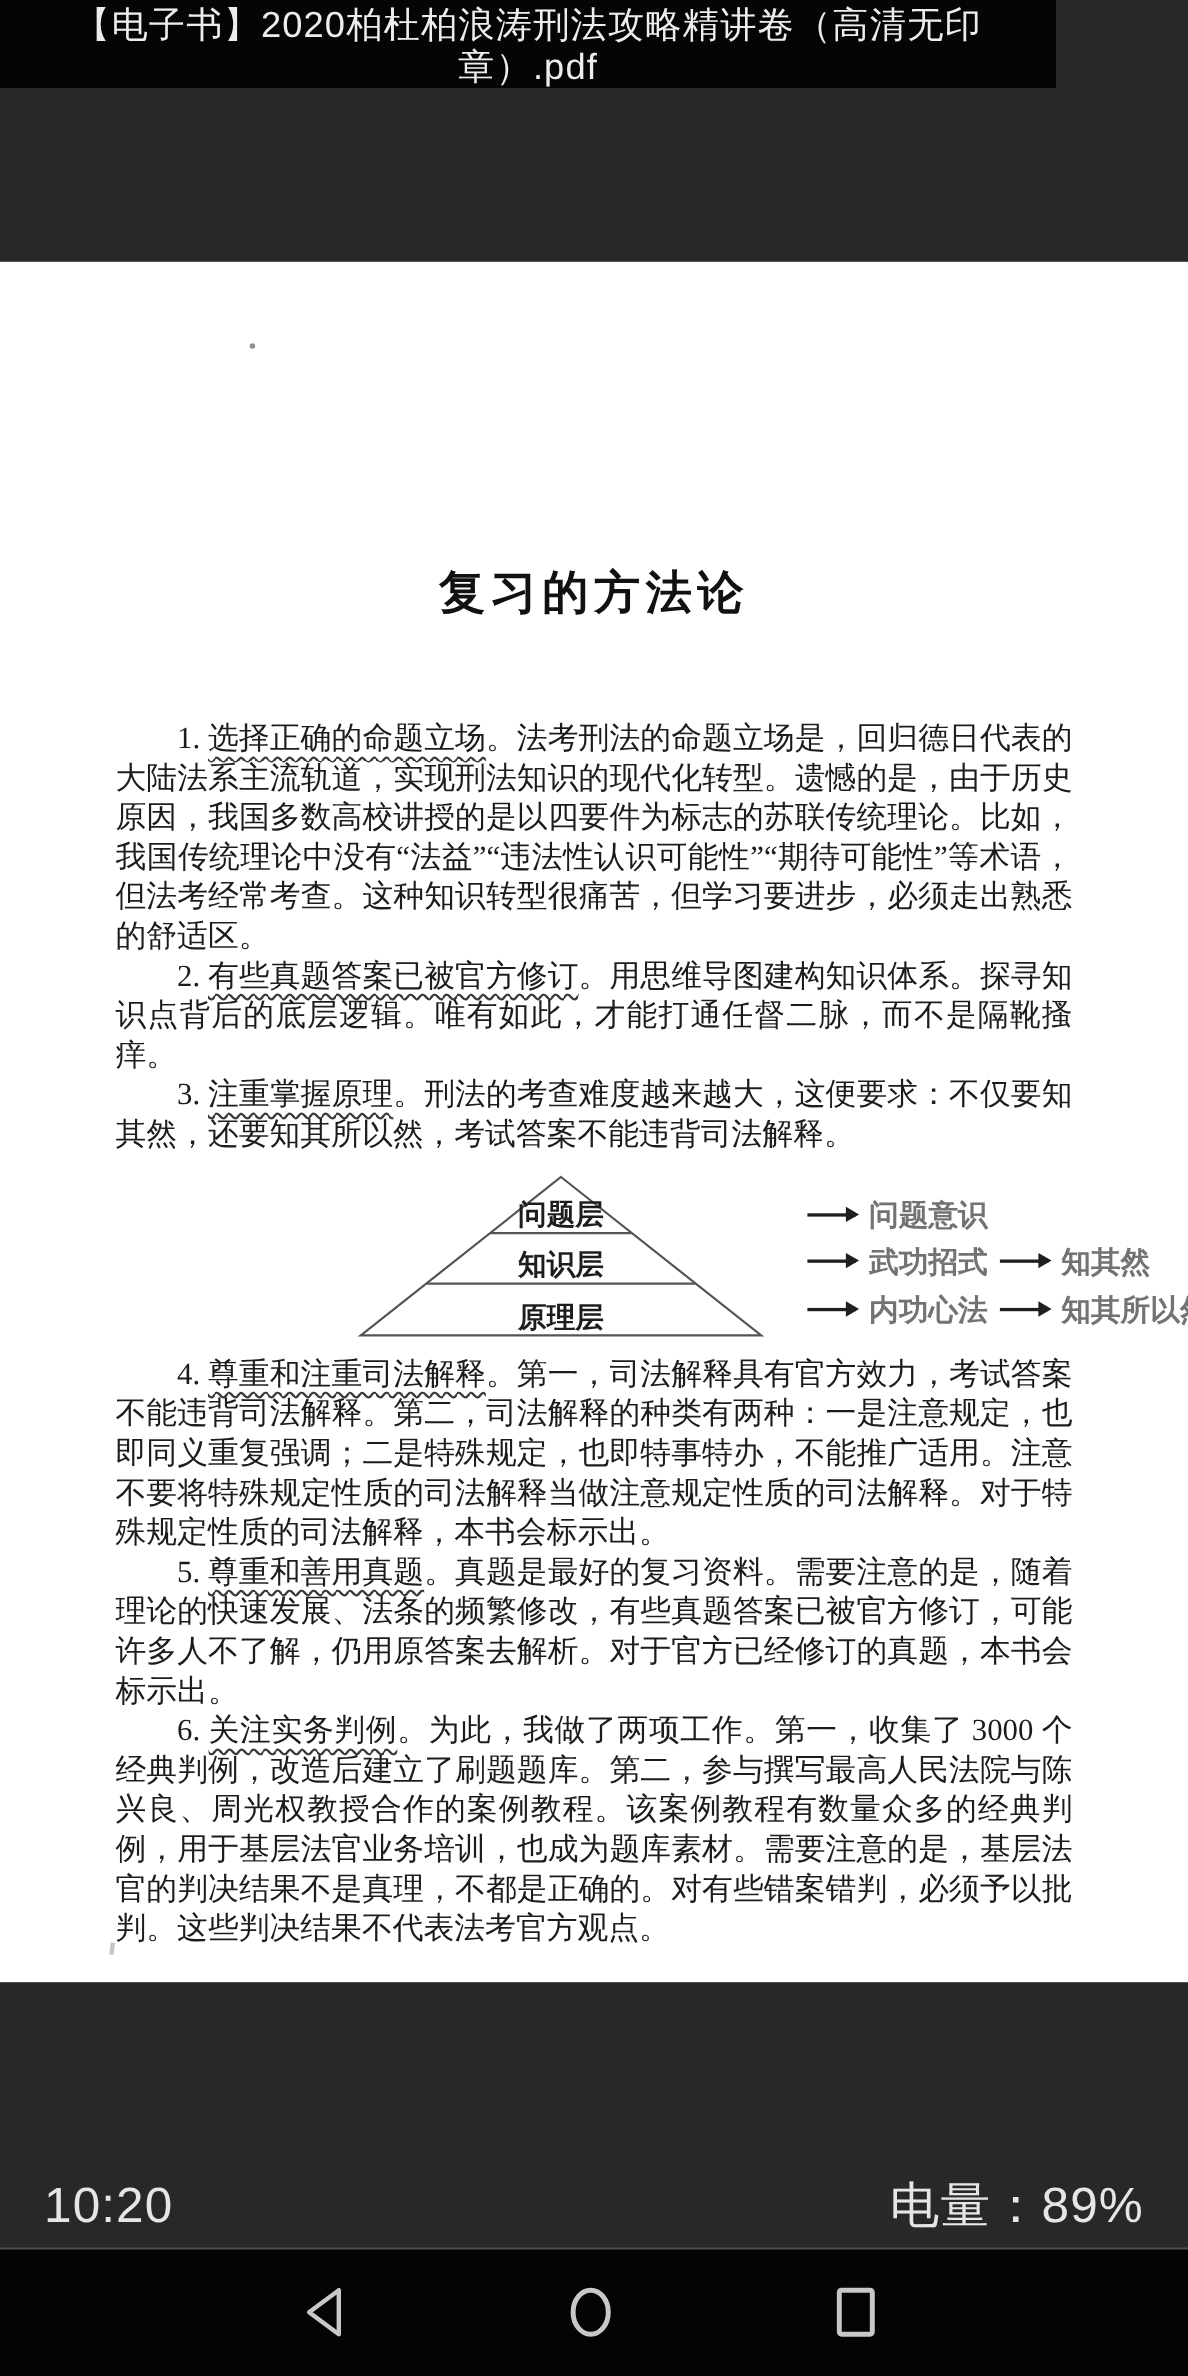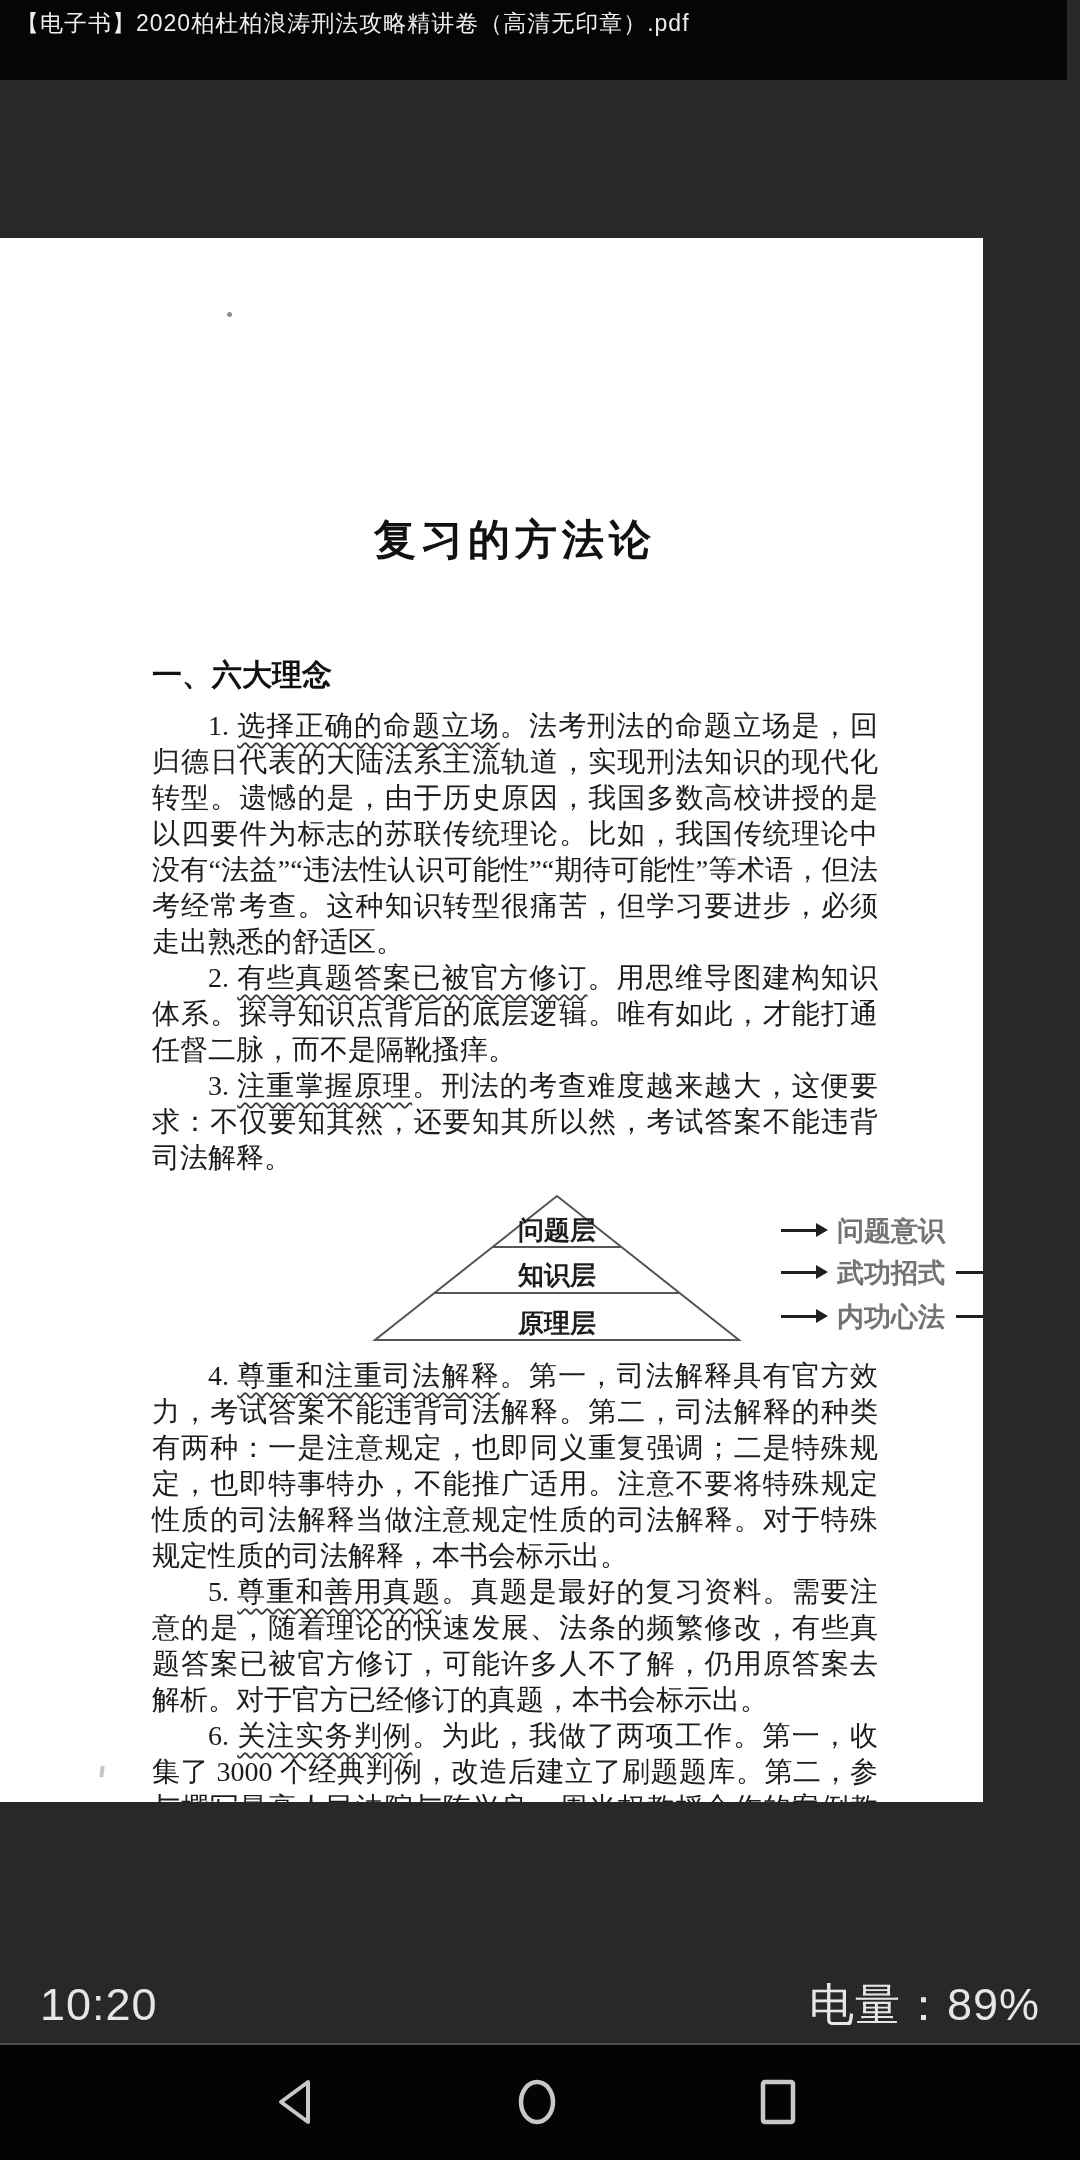--- a/index.html
+++ b/index.html
@@ -3,30 +3,31 @@
 <meta charset="utf-8">
 <style>
   html,body{margin:0;padding:0;}
   body{
     width:1080px;height:2160px;position:relative;overflow:hidden;
     background:#282828;
     font-family:"Liberation Sans","DejaVu Sans",sans-serif;
   }
   
   .titlebar{
-    position:absolute;top:0;left:0;width:1067px;height:80px;
+    position:absolute;top:0;left:0;width:960px;height:80px;
     background:#050505;color:#ededed;overflow:hidden;
-    font-size:23px;line-height:38px;padding:4px 16px 0 16px;box-sizing:border-box;
+    font-size:33px;line-height:38px;padding:4px 16px 0 16px;box-sizing:border-box;
     letter-spacing:1px;
+    text-align:center;
   }
   
   .pdf-page{
-    position:absolute;top:238px;left:0;width:936px;height:1564px;
+    position:absolute;top:238px;left:0;width:1080px;height:1564px;
     background:#ffffff;overflow:hidden;
-    font-family:"Liberation Serif","DejaVu Serif",serif;color:#1a1a1a;padding-left:47px;
+    font-family:"Liberation Serif","DejaVu Serif",serif;color:#1a1a1a;
   }
   .page-inner{padding:278px 105px 0 105px;}
   .page-title{
     margin:0 0 90px 0;text-align:center;font-size:42px;line-height:48px;
     font-weight:bold;letter-spacing:5px;color:#111;
   }
   .section-heading{
     margin:0 0 12px 0;font-size:30px;line-height:42px;font-weight:bold;color:#111;
   }
   .body-para{
@@ -87,21 +88,20 @@
 
 <div class="titlebar">
   <span>【电子书】2020柏杜柏浪涛刑法攻略精讲卷（高清无印章）.pdf</span>
 </div>
 
 <div class="pdf-page">
   <div class="speck-top"></div>
   <div class="speck-bottom"></div>
   <div class="page-inner">
     <h1 class="page-title">复习的方法论</h1>
-    <h2 class="section-heading">一、六大理念</h2>
 
     <div id="paras-before">
         <p class="body-para"><span>1. </span><span class="wavy">选择正确的命题立场</span><span>。法考刑法的命题立场是，回归德日代表的大陆法系主流轨道，实现刑法知识的现代化转型。遗憾的是，由于历史原因，我国多数高校讲授的是以四要件为标志的苏联传统理论。比如，我国传统理论中没有“法益”“违法性认识可能性”“期待可能性”等术语，但法考经常考查。这种知识转型很痛苦，但学习要进步，必须走出熟悉的舒适区。</span></p>
         <p class="body-para"><span>2. </span><span class="wavy">有些真题答案已被官方修订</span><span>。用思维导图建构知识体系。探寻知识点背后的底层逻辑。唯有如此，才能打通任督二脉，而不是隔靴搔痒。</span></p>
         <p class="body-para"><span>3. </span><span class="wavy">注重掌握原理</span><span>。刑法的考查难度越来越大，这便要求：不仅要知其然，还要知其所以然，考试答案不能违背司法解释。</span></p>
       </div>
 
     <div class="diagram">
       <svg class="pyramid-svg" width="400" height="152" viewBox="0 0 400 152">
         <polygon points="200,4 382,148 18,148" fill="#ffffff" stroke="#555555" stroke-width="2"></polygon>

